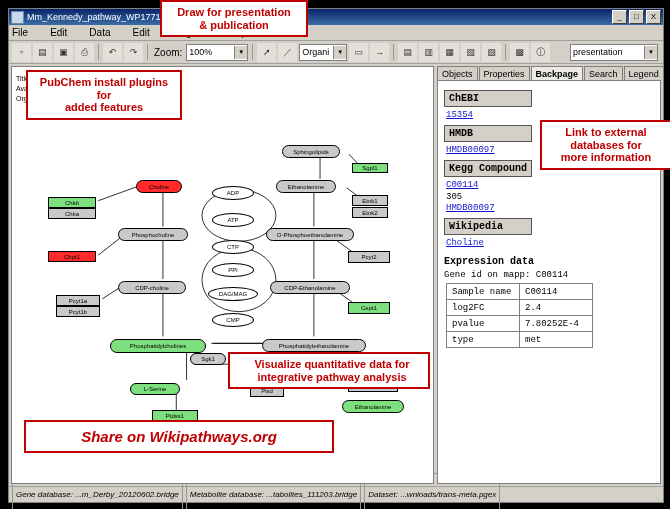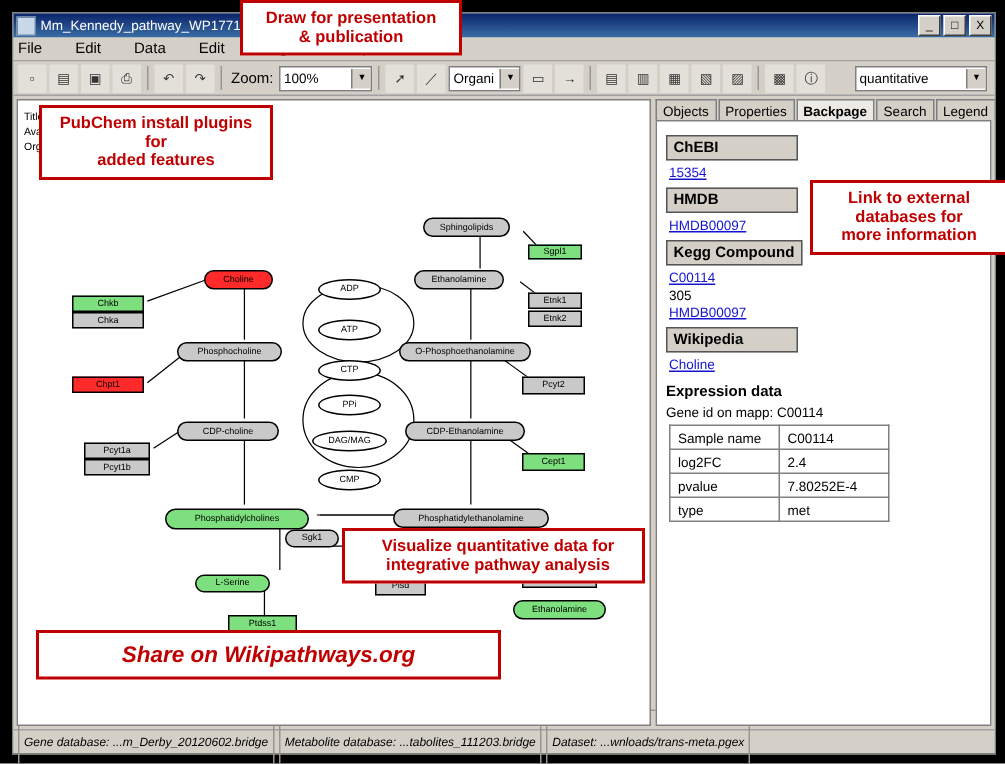--- a/index.html
+++ b/index.html
@@ -69,20 +69,21 @@
   }
   .tabrow{display:flex;height:14px;gap:1px;font-size:9px;}
   .tab{
     background:#d4d0c8;border:1px solid #808080;border-bottom:none;
     padding:0 4px;display:flex;align-items:center;color:#000;
   }
   .tab.active{background:#eceae4;font-weight:bold;}
   .panelbody{
     flex:1;background:#fff;border:1px solid #808080;overflow:hidden;position:relative;
     padding:4px 6px;
+    font-family:Liberation Mono, monospace;
   }
   .secthead{
     background:#d4d0c8;border:1px solid #555;font-weight:bold;font-size:10px;
     padding:2px 4px;margin:5px 0 2px 0;display:inline-block;min-width:78px;
   }
   .link{color:#1414cf;text-decoration:underline;font-size:9px;display:block;margin:1px 0 0 2px;}
   .plaintext{font-size:9px;margin:2px 0 0 2px;color:#000;}
   .exprhead{font-weight:bold;font-size:10px;margin:8px 0 3px 0;}
   .geneid{font-size:9px;margin:2px 0 3px 0;}
   table.exprtab{border-collapse:collapse;font-size:9px;margin-left:2px;}
@@ -168,21 +169,21 @@
     <span class="tsep"></span>
     <span class="tbtn">▤</span>
     <span class="tbtn">▥</span>
     <span class="tbtn">▦</span>
     <span class="tbtn">▧</span>
     <span class="tbtn">▨</span>
     <span class="tsep"></span>
     <span class="tbtn">▩</span>
     <span class="tbtn">ⓘ</span>
     <span class="combo viscombo">
-      <span>quantitative</span>
+      <span>presentation</span>
       <span class="arrow">▼</span>
     </span>
   </div>
 
   <div class="bodyrow">
 
     <div class="canvaswrap">
       <div class="canvlabel" style="left:4px;top:8px;">Title:</div>
       <div class="canvlabel" style="left:4px;top:18px;">Availa</div>
       <div class="canvlabel" style="left:4px;top:28px;">Organi</div>

